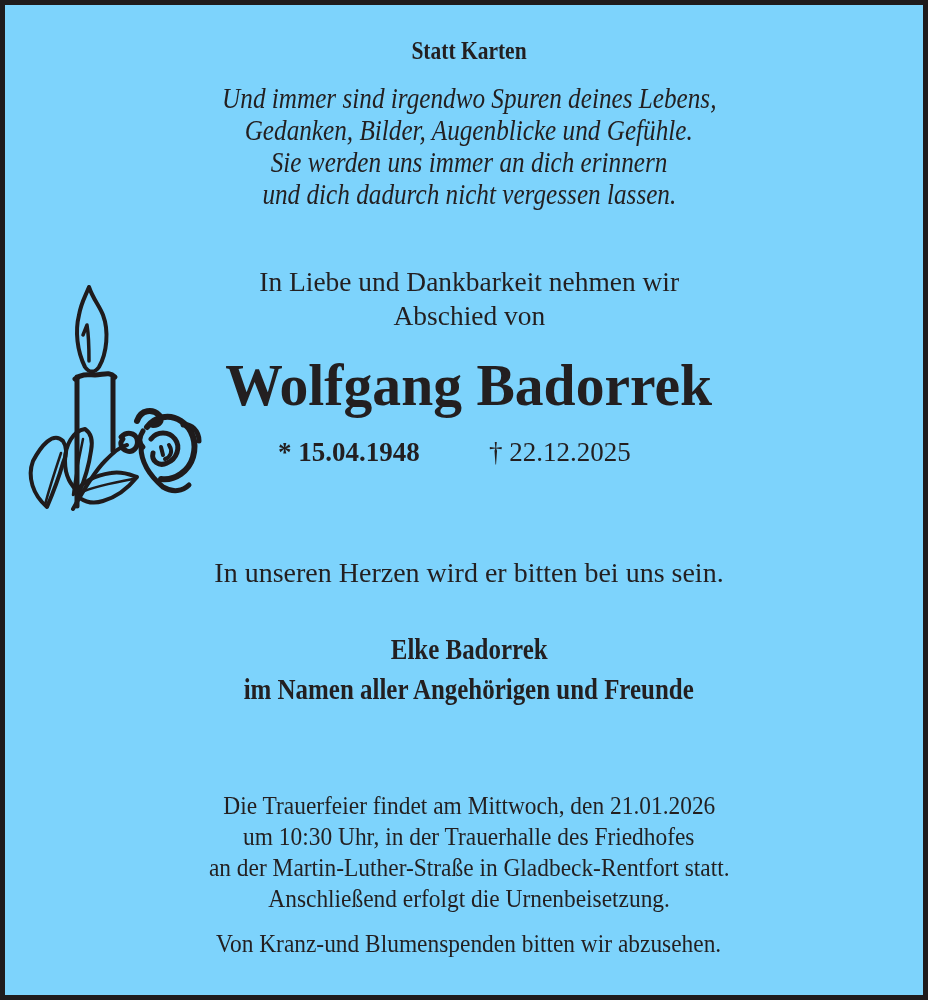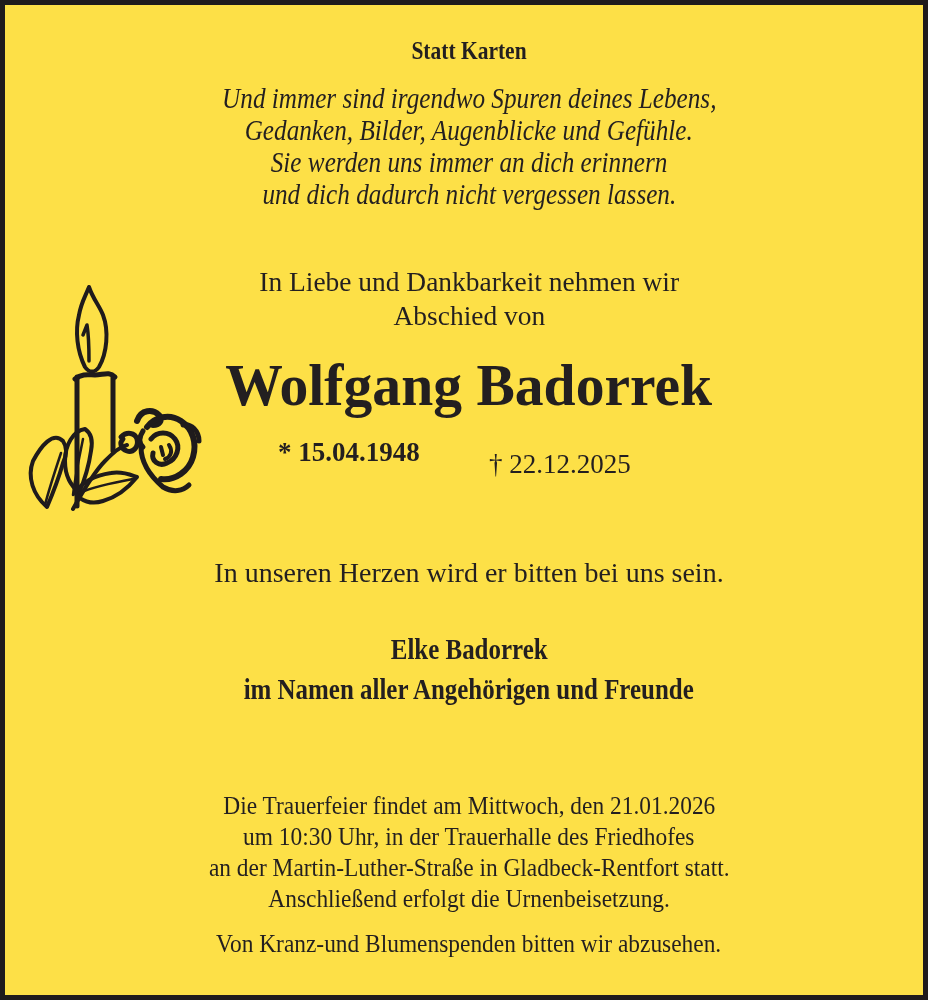--- a/index.html
+++ b/index.html
@@ -1,37 +1,37 @@
 <!DOCTYPE html>
 <html><head>
 <meta charset="utf-8">
 <style>
   html, body { margin: 0; padding: 0; background: #ffffff; }
   body { width: 928px; height: 1000px; position: relative; overflow: hidden; }
   .frame {
     position: absolute; left: 0; top: 0; width: 928px; height: 1000px;
-    box-sizing: border-box; border: 5px solid #1f1b1c; background: #fde047;
+    box-sizing: border-box; border: 5px solid #1f1b1c; background: #7dd3fc;
   }
   .line {
     position: absolute; left: 0; width: 928px; text-align: center;
     white-space: nowrap; color: #231f20;
     font-family: "Liberation Serif", "DejaVu Serif", serif;
   }
   .line span { display: inline-block; transform-origin: center center; }
   .hdr { font-weight: bold; font-size: 25px; }
   .hdr span { transform: scaleX(0.86); }
   .poem { font-style: italic; font-size: 30px; }
   .poem span { transform: scaleX(0.84); }
   .intro { font-size: 28px; }
   .intro span { transform: scaleX(0.98); }
   .name { font-weight: bold; font-size: 60px; }
   .name span { transform: scaleX(0.96); }
   .dates { font-size: 27px; height: 34px; }
   .dates .d1 { position: absolute; left: 273px; top: 0; font-weight: bold; }
-  .dates .d2 { position: absolute; left: 484px; top: 12px; }
+  .dates .d2 { position: absolute; left: 484px; top: 0; }
   .heart { font-size: 28px; }
   .heart span { transform: scaleX(1.0); }
   .sign { font-weight: bold; font-size: 29px; }
   .sign span { transform: scaleX(0.86); }
   .svc { font-size: 26px; }
   .svc span { transform: scaleX(0.9); }
   .emblem { position: absolute; left: 18px; top: 276px; width: 185px; height: 250px; }
 </style>
 </head>
 <body>

